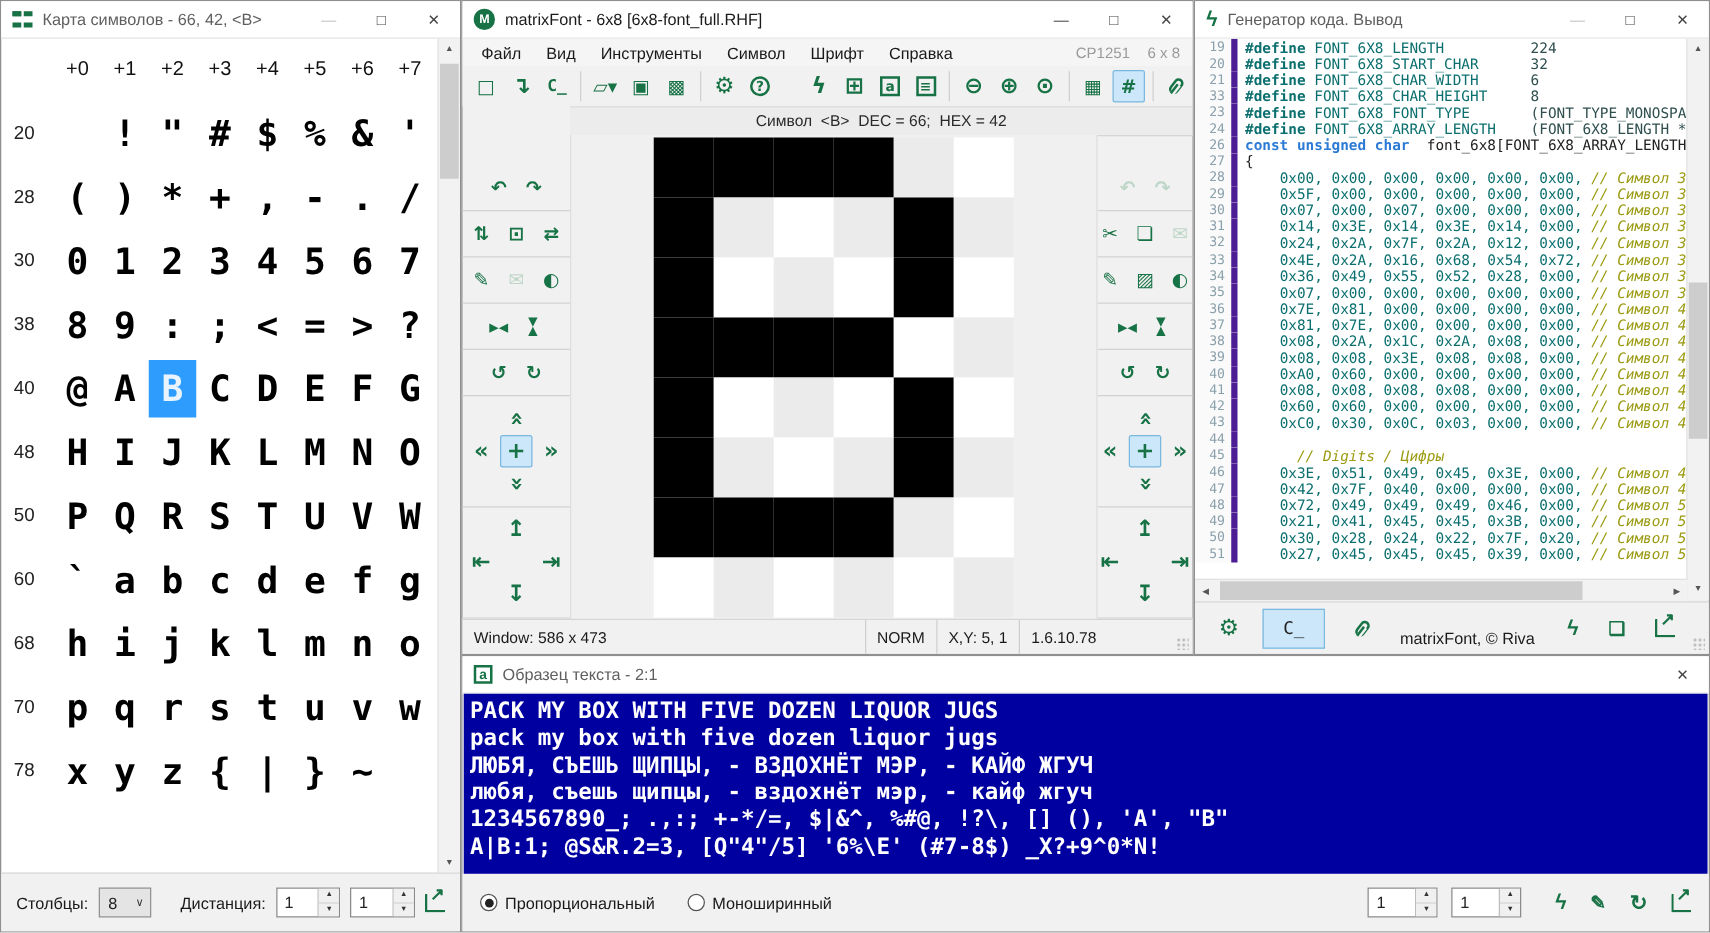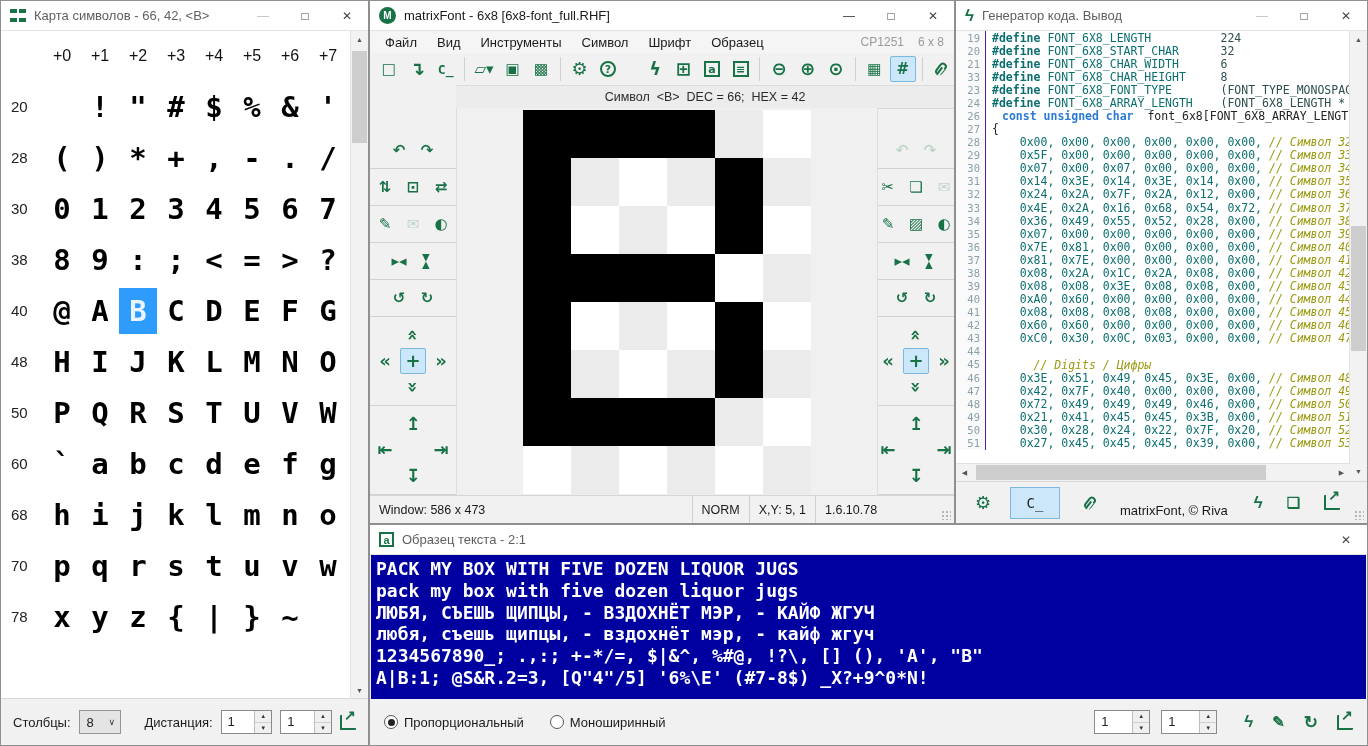--- a/index.html
+++ b/index.html
@@ -105,27 +105,27 @@
   .sseg.last{border-right:none;flex:0 0 120px;}
   .grip{position:absolute;right:3px;bottom:3px;width:10px;height:10px;
         background:radial-gradient(circle at 2px 2px,#b5b5b5 1px,transparent 1.2px) 0 0/4px 4px;}
 
   
   #w-cg{left:955px;top:0;width:413px;height:524px;}
   #codeArea{position:absolute;top:30px;left:0;right:17px;height:432px;background:#fff;overflow:hidden;}
   .cl{display:flex;height:13.09px;align-items:center;white-space:pre;
       font-family:"DejaVu Sans Mono",monospace;font-size:11.5px;}
   .ln{flex:0 0 24px;text-align:left;padding-right:5px;color:#8aa0ab;background:#fafafa;
-      border-right:1px solid #4c1d95;font-size:10.5px;align-self:stretch;display:flex;
+      border-right:5px solid #4c1d95;font-size:10.5px;align-self:stretch;display:flex;
       align-items:center;justify-content:flex-end;}
   .cl .code{padding-left:6px;}
   .c-k{color:#0c6f6f;font-weight:bold;}
   .c-i{color:#0c6f6f;}
   .c-v{color:#2f4f4f;}
-  .c-t{color:#2b7bd6;font-weight:bold;margin-left:10px;}
+  .c-t{color:#2b7bd6;font-weight:bold;}
   .c-p{color:#222;}
   .c-h{color:#0c6f6f;}
   .c-c{color:#9b9b13;font-style:italic;}
   #cg-vsb{top:30px;right:0;height:449px;}
   .hsb{position:absolute;left:0;right:17px;top:462px;height:17px;background:#f2f2f2;
        border-top:1px solid #e2e2e2;}
   .hsb .arr{position:absolute;top:0;width:17px;height:17px;display:flex;align-items:center;
             justify-content:center;font-size:7px;color:#555;}
   .hsb .thumb{position:absolute;top:1px;height:15px;background:#cdcdcd;}
   .cg-foot{position:absolute;left:0;right:0;bottom:0;height:41px;background:#f1f1f1;
@@ -344,21 +344,21 @@
       <span class="wbtn">□</span>
       <span class="wbtn">✕</span>
     </span>
   </div>
   <div class="menu" id="edMenu">
       <span class="mitem">Файл</span>
       <span class="mitem">Вид</span>
       <span class="mitem">Инструменты</span>
       <span class="mitem">Символ</span>
       <span class="mitem">Шрифт</span>
-      <span class="mitem">Образец</span>
+      <span class="mitem">Справка</span>
       <span class="mright">
         <span>CP1251</span>
         <span>6 x 8</span>
       </span>
     </div>
   <div class="tools" id="edTools">
       <span class="tbtn">
         <span class="icon">□</span>
       </span>
       <span class="tbtn">

